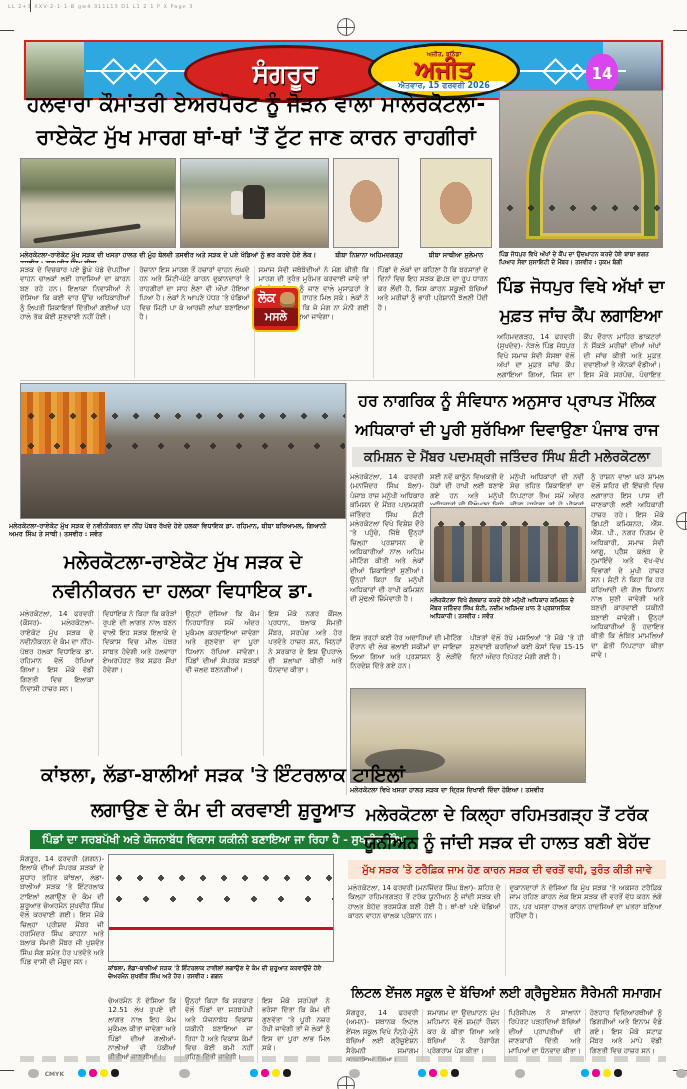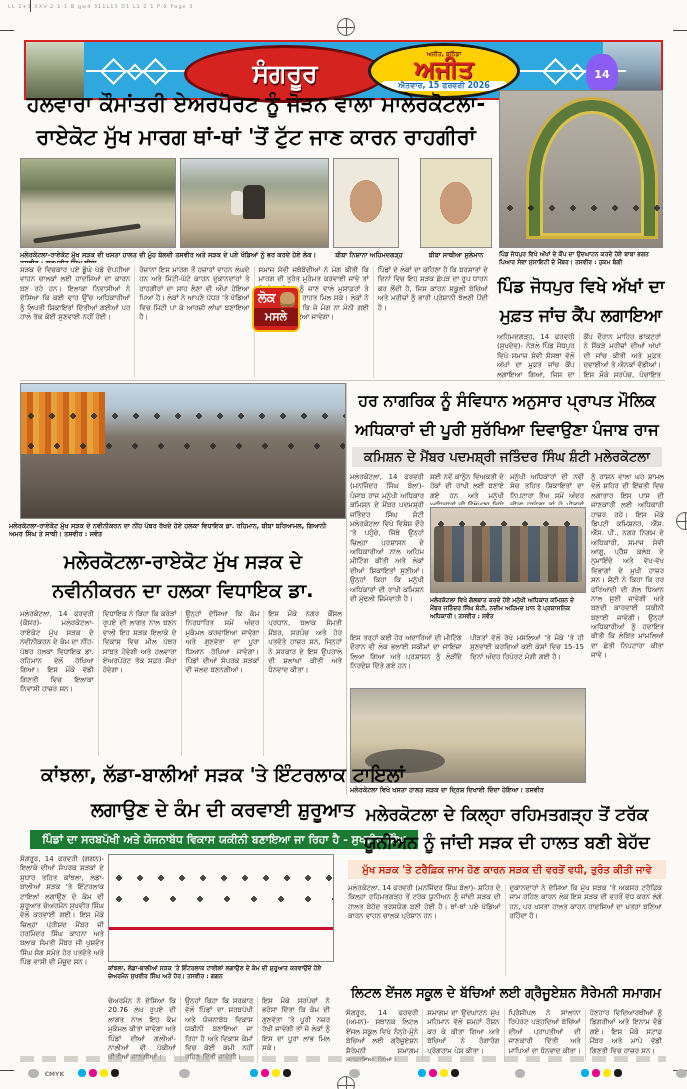--- a/index.html
+++ b/index.html
@@ -22,22 +22,22 @@
   .mast-photo.left{left:0;background:linear-gradient(180deg,#cfd6c2 0%,#9fae8d 40%,#7d8a6a 70%,#5d6b4e 100%);}
   .mast-photo.right{right:0;background:linear-gradient(180deg,#b9cfdd 0%,#8fa9bb 45%,#6f8496 75%,#4e5f6e 100%);}
   .oval-red{position:absolute;left:158px;top:3px;width:196px;height:52px;background:#d6231f;
     border:3px solid #6e0a0a;border-radius:50% / 50%;display:flex;align-items:center;justify-content:center;}
   .oval-red span{color:#fff;font-weight:bold;font-size:25px;text-shadow:1px 2px 0 #4d0505;}
   .oval-yellow{position:absolute;left:342px;top:1px;width:152px;height:56px;background:#ffd000;
     border:3px solid #1c1c1c;border-radius:50% / 50%;overflow:hidden;text-align:center;box-sizing:border-box;}
   .ajit-tag{font-size:6px;font-weight:bold;color:#7a0c0c;background:#ffd000;padding-top:4px;}
   .ajit{font-size:24px;line-height:22px;font-weight:bold;color:#d6231f;text-shadow:1px 1px 0 #7a0c0c;}
   .mast-date{margin:1px 10px 0 10px;background:#fff;border-radius:6px;font-size:8px;font-weight:bold;color:#1b6db5;}
-  .pageno{position:absolute;left:560px;top:12px;width:32px;height:40px;background:#8b5cf6;border-radius:45%;
-    color:#fff;font-weight:bold;font-size:11px;display:flex;align-items:center;justify-content:center;}
+  .pageno{position:absolute;left:560px;top:12px;width:32px;height:40px;background:#d946ef;border-radius:45%;
+    color:#fff;font-weight:bold;font-size:15px;display:flex;align-items:center;justify-content:center;}
   
   .headline{font-weight:bold;color:#000;text-align:center;overflow:hidden;}
   .subbar{font-weight:bold;text-align:center;overflow:hidden;}
   
   .cols{display:flex;overflow:hidden;}
   .cols > div{flex:1;font-size:7px;line-height:1.34;text-align:justify;overflow:hidden;padding:0 4px 0 0;}
   .cols > div + div{border-left:1px solid #d8d5cf;padding-left:4px;}
   .txt{font-size:7px;line-height:1.34;text-align:justify;overflow:hidden;}
   .cap{font-size:6.5px;line-height:1.3;font-weight:bold;color:#111;overflow:hidden;}
   
@@ -194,21 +194,21 @@
   <div class="abs subbar" style="left:30px;top:830px;width:388px;height:19px;background:#1d7a33;color:#fff;font-size:11px;line-height:19px">ਪਿੰਡਾਂ ਦਾ ਸਰਬਪੱਖੀ ਅਤੇ ਯੋਜਨਾਬੱਧ ਵਿਕਾਸ ਯਕੀਨੀ ਬਣਾਇਆ ਜਾ ਰਿਹਾ ਹੈ - ਸੁਖਵੀਰ ਸਿੰਘ</div>
   <div class="abs headline" style="left:22px;top:757px;width:402px;height:70px;font-size:19px;line-height:35px">ਕਾਂਝਲਾ, ਲੱਡਾ-ਬਾਲੀਆਂ ਸੜਕ 'ਤੇ ਇੰਟਰਲਾਕ ਟਾਇਲਾਂ ਲਗਾਉਣ ਦੇ ਕੰਮ ਦੀ ਕਰਵਾਈ ਸ਼ੁਰੂਆਤ</div>
   <div class="abs txt" style="left:20px;top:855px;width:84px;height:206px">ਸੰਗਰੂਰ, 14 ਫਰਵਰੀ (ਗਗਨ)- ਇਲਾਕੇ ਦੀਆਂ ਸੰਪਰਕ ਸੜਕਾਂ ਦੇ ਸੁਧਾਰ ਤਹਿਤ ਕਾਂਝਲਾ, ਲੱਡਾ-ਬਾਲੀਆਂ ਸੜਕ 'ਤੇ ਇੰਟਰਲਾਕ ਟਾਇਲਾਂ ਲਗਾਉਣ ਦੇ ਕੰਮ ਦੀ ਸ਼ੁਰੂਆਤ ਚੇਅਰਮੈਨ ਸੁਖਵੀਰ ਸਿੰਘ ਵੱਲੋਂ ਕਰਵਾਈ ਗਈ। ਇਸ ਮੌਕੇ ਜ਼ਿਲ੍ਹਾ ਪ੍ਰੀਸ਼ਦ ਮੈਂਬਰ ਜੀ ਹਰਮਿੰਦਰ ਸਿੰਘ ਕਾਹਨਾ ਅਤੇ ਬਲਾਕ ਸੰਮਤੀ ਮੈਂਬਰ ਜੀ ਖੁਸ਼ਵੰਤ ਸਿੰਘ ਸੰਗ ਸਮੇਤ ਹੋਰ ਪਤਵੰਤੇ ਅਤੇ ਪਿੰਡ ਵਾਸੀ ਵੀ ਮੌਜੂਦ ਸਨ।</div>
   <div class="photo art-ribbon" style="left:108px;top:854px;width:226px;height:108px">
     <div class="heads" style="top:14%"></div>
     <div class="heads" style="top:34%;background-size:27px 100%"></div>
     <div class="ribbon"></div>
   </div>
   <div class="abs cap" style="left:108px;top:964px;width:226px;height:30px;font-size:6px">ਕਾਂਝਲਾ, ਲੱਡਾ-ਬਾਲੀਆਂ ਸੜਕ 'ਤੇ ਇੰਟਰਲਾਕ ਟਾਈਲਾਂ ਲਗਾਉਣ ਦੇ ਕੰਮ ਦੀ ਸ਼ੁਰੂਆਤ ਕਰਵਾਉਂਦੇ ਹੋਏ ਚੇਅਰਮੈਨ ਸੁਖਵੀਰ ਸਿੰਘ ਅਤੇ ਹੋਰ। ਤਸਵੀਰ : ਗਗਨ</div>
   <div class="abs cols" style="left:108px;top:997px;width:226px;height:66px">
-    <div>ਚੇਅਰਮੈਨ ਨੇ ਦੱਸਿਆ ਕਿ 20.76 ਲੱਖ ਰੁਪਏ ਦੀ ਲਾਗਤ ਨਾਲ ਇਹ ਕੰਮ ਮੁਕੰਮਲ ਕੀਤਾ ਜਾਵੇਗਾ ਅਤੇ ਪਿੰਡਾਂ ਦੀਆਂ ਗਲੀਆਂ-ਨਾਲੀਆਂ ਵੀ ਪੱਕੀਆਂ ਕੀਤੀਆਂ ਜਾਣਗੀਆਂ।</div>
+    <div>ਚੇਅਰਮੈਨ ਨੇ ਦੱਸਿਆ ਕਿ 12.51 ਲੱਖ ਰੁਪਏ ਦੀ ਲਾਗਤ ਨਾਲ ਇਹ ਕੰਮ ਮੁਕੰਮਲ ਕੀਤਾ ਜਾਵੇਗਾ ਅਤੇ ਪਿੰਡਾਂ ਦੀਆਂ ਗਲੀਆਂ-ਨਾਲੀਆਂ ਵੀ ਪੱਕੀਆਂ ਕੀਤੀਆਂ ਜਾਣਗੀਆਂ।</div>
     <div>ਉਨ੍ਹਾਂ ਕਿਹਾ ਕਿ ਸਰਕਾਰ ਵੱਲੋਂ ਪਿੰਡਾਂ ਦਾ ਸਰਬਪੱਖੀ ਅਤੇ ਯੋਜਨਾਬੱਧ ਵਿਕਾਸ ਯਕੀਨੀ ਬਣਾਇਆ ਜਾ ਰਿਹਾ ਹੈ ਅਤੇ ਵਿਕਾਸ ਕੰਮਾਂ ਵਿਚ ਕੋਈ ਕਮੀ ਨਹੀਂ ਰਹਿਣ ਦਿੱਤੀ ਜਾਵੇਗੀ।</div>
     <div>ਇਸ ਮੌਕੇ ਸਰਪੰਚਾਂ ਨੇ ਭਰੋਸਾ ਦਿੱਤਾ ਕਿ ਕੰਮ ਦੀ ਗੁਣਵੱਤਾ 'ਤੇ ਪੂਰੀ ਨਜ਼ਰ ਰੱਖੀ ਜਾਵੇਗੀ ਤਾਂ ਜੋ ਲੋਕਾਂ ਨੂੰ ਇਸ ਦਾ ਪੂਰਾ ਲਾਭ ਮਿਲ ਸਕੇ।</div>
   </div>
 
   <div class="abs headline" style="left:348px;top:800px;width:318px;height:57px;font-size:17px;line-height:28px">ਮਲੇਰਕੋਟਲਾ ਦੇ ਕਿਲ੍ਹਾ ਰਹਿਮਤਗੜ੍ਹ ਤੋਂ ਟਰੱਕ ਯੂਨੀਅਨ ਨੂੰ ਜਾਂਦੀ ਸੜਕ ਦੀ ਹਾਲਤ ਬਣੀ ਬੇਹੱਦ ਤਰਸਯੋਗ</div>
   <div class="abs subbar" style="left:348px;top:860px;width:318px;height:19px;background:#fbe7d8;color:#c21807;font-size:10px;line-height:19px">ਮੁੱਖ ਸੜਕ 'ਤੇ ਟਰੈਫ਼ਿਕ ਜਾਮ ਹੋਣ ਕਾਰਨ ਸੜਕ ਦੀ ਵਰਤੋਂ ਵਧੀ, ਤੁਰੰਤ ਕੀਤੀ ਜਾਵੇ ਮੁਰੰਮਤ-ਸਥਾਨਕ ਵਾਸੀ</div>
   <div class="abs cols" style="left:348px;top:884px;width:318px;height:92px">
     <div>ਮਲੇਰਕੋਟਲਾ, 14 ਫਰਵਰੀ (ਮਨਜਿੰਦਰ ਸਿੰਘ ਬੱਲਾ)- ਸ਼ਹਿਰ ਦੇ ਕਿਲ੍ਹਾ ਰਹਿਮਤਗੜ੍ਹ ਤੋਂ ਟਰੱਕ ਯੂਨੀਅਨ ਨੂੰ ਜਾਂਦੀ ਸੜਕ ਦੀ ਹਾਲਤ ਬੇਹੱਦ ਤਰਸਯੋਗ ਬਣੀ ਹੋਈ ਹੈ। ਥਾਂ-ਥਾਂ ਪਏ ਖੱਡਿਆਂ ਕਾਰਨ ਵਾਹਨ ਚਾਲਕ ਪ੍ਰੇਸ਼ਾਨ ਹਨ।</div>
     <div>ਦੁਕਾਨਦਾਰਾਂ ਨੇ ਦੱਸਿਆ ਕਿ ਮੁੱਖ ਸੜਕ 'ਤੇ ਅਕਸਰ ਟਰੈਫ਼ਿਕ ਜਾਮ ਰਹਿਣ ਕਾਰਨ ਲੋਕ ਇਸ ਸੜਕ ਦੀ ਵਰਤੋਂ ਵੱਧ ਕਰਨ ਲੱਗੇ ਹਨ, ਪਰ ਖਸਤਾ ਹਾਲਤ ਕਾਰਨ ਹਾਦਸਿਆਂ ਦਾ ਖ਼ਤਰਾ ਬਣਿਆ ਰਹਿੰਦਾ ਹੈ।</div>
   </div>

